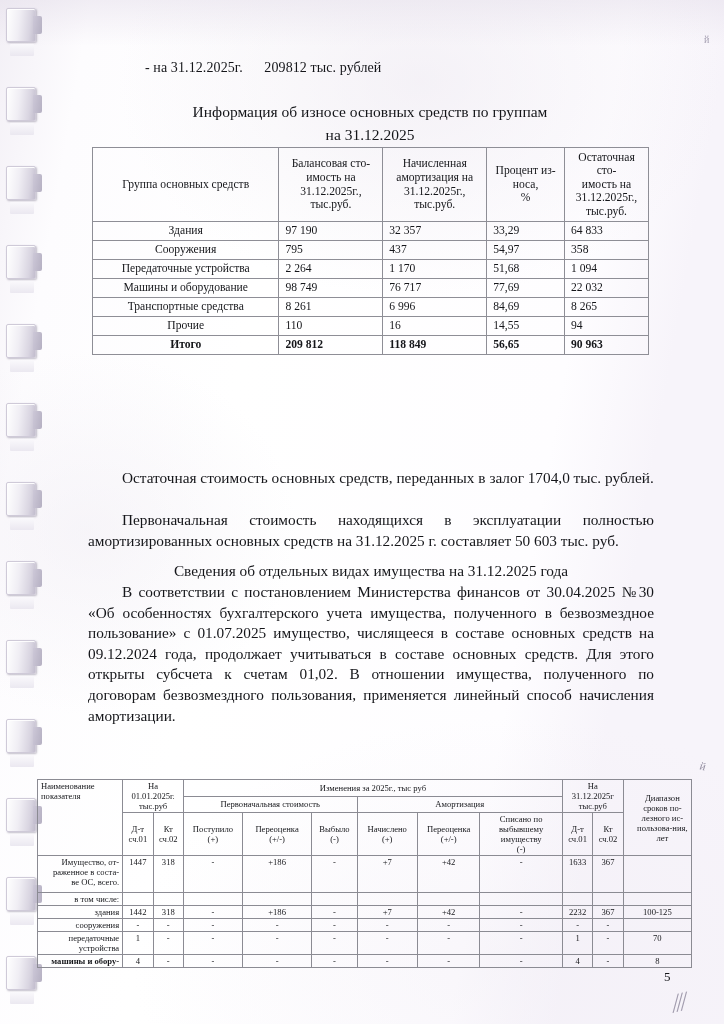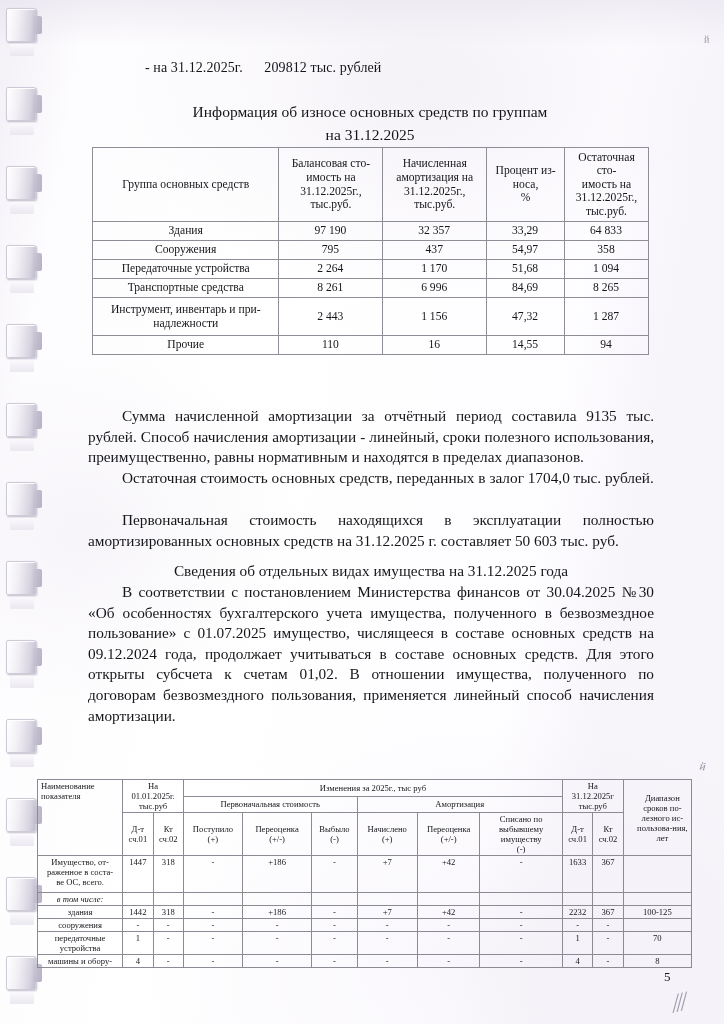--- a/index.html
+++ b/index.html
@@ -72,21 +72,21 @@
   }
   .tbl1 td, .tbl1 th {
     border: 1px solid #8e8e96;
     padding: 2px 6px;
     vertical-align: middle;
     font-weight: normal;
   }
   .tbl1 thead td { text-align: center; height: 74px; vertical-align: middle; }
   .tbl1 tbody td { height: 19px; }
   .tbl1 .cname { text-align: center; }
-  .tbl1 .num { text-align: center; padding-right: 7px; }
+  .tbl1 .num { text-align: left; padding-right: 7px; }
   .tbl1 .tall { height: 38px; }
   .tbl1 tr.total td { font-weight: bold; }
 
   .para {
     position: absolute; left: 88px; width: 566px;
     font-size: 15.3px; line-height: 20.6px;
     text-align: justify; text-justify: inter-word;
   }
   .para .ind { display: inline-block; width: 34px; }
   .ctr { text-align: center; }
@@ -98,21 +98,21 @@
   }
   .tbl2 td {
     border: 1px solid #8b8b93;
     padding: 1px 3px;
     vertical-align: top;
     font-weight: normal;
   }
   .tbl2 .hc { text-align: center; vertical-align: middle; margin-left: 16px; }
   .tbl2 .hl { text-align: left; vertical-align: top; }
   .tbl2 .num { text-align: center; vertical-align: top; }
-  .tbl2 .lbl { text-align: center; }
+  .tbl2 .lbl { text-align: right; }
 
   .pageno {
     position: absolute; left: 664px; top: 969px;
     font-size: 13px;
   }
   .sign {
     position: absolute; left: 672px; top: 988px;
     font-size: 26px; color: #6f6880;
     transform: rotate(-14deg) skewX(-12deg);
     opacity: .62; letter-spacing: -3px;
@@ -208,45 +208,50 @@
           <td class="num">358</td>
         </tr>
         <tr>
           <td class="cname">Передаточные устройства</td>
           <td class="num">2 264</td>
           <td class="num">1 170</td>
           <td class="num">51,68</td>
           <td class="num">1 094</td>
         </tr>
         <tr>
+          <td class="cname">Машины и оборудование</td>
+          <td class="num">98 749</td>
+          <td class="num">76 717</td>
+          <td class="num">77,69</td>
+          <td class="num">22 032</td>
+        </tr>
+        <tr>
           <td class="cname">Транспортные средства</td>
           <td class="num">8 261</td>
           <td class="num">6 996</td>
           <td class="num">84,69</td>
           <td class="num">8 265</td>
         </tr>
         <tr>
-          <td class="cname tall" style="white-space: pre-line;">Инструмент,  инвентарь и при-
-надлежности</td>
-          <td class="num tall">2 443</td>
-          <td class="num tall">1 156</td>
-          <td class="num tall">47,32</td>
-          <td class="num tall">1 287</td>
-        </tr>
-        <tr>
           <td class="cname">Прочие</td>
           <td class="num">110</td>
           <td class="num">16</td>
           <td class="num">14,55</td>
           <td class="num">94</td>
         </tr>
+        <tr class="total">
+          <td class="cname">Итого</td>
+          <td class="num">209 812</td>
+          <td class="num">118 849</td>
+          <td class="num">56,65</td>
+          <td class="num">90 963</td>
+        </tr>
       </tbody>
   </table>
 
-  <div class="para" style="top:406px"><span class="ind"></span><span>Сумма начисленной амортизации за отчётный период составила 9135 тыс. рублей. Способ начисления амортизации - линейный, сроки полезного использования, преимущественно, равны нормативным и находятся в пределах диапазонов.</span></div>
   <div class="para" style="top:468px"><span class="ind"></span><span>Остаточная  стоимость основных средств, переданных в залог 1704,0 тыс. рублей.</span></div>
   <div class="para" style="top:510px"><span class="ind"></span><span>Первоначальная стоимость находящихся в эксплуатации полностью амортизированных основных средств на 31.12.2025 г. составляет 50 603 тыс. руб.</span></div>
 
   <div class="para ctr" style="top:561px">Сведения об отдельных видах имущества  на 31.12.2025 года</div>
 
   <div class="para" style="top:582px"><span class="ind"></span><span>В соответствии с  постановлением  Министерства финансов от 30.04.2025 №30 «Об особенностях бухгалтерского учета имущества, полученного в безвозмездное пользование» с 01.07.2025 имущество, числящееся в составе основных средств на 09.12.2024 года, продолжает учитываться в составе основных средств. Для этого открыты субсчета к счетам 01,02. В отношении имущества, полученного по договорам безвозмездного пользования, применяется линейный способ начисления амортизации.</span></div>
 
   <table class="tbl2">
     <tbody>
       <tr>
@@ -305,21 +310,21 @@
           <td class="num">+186</td>
           <td class="num">-</td>
           <td class="num">+7</td>
           <td class="num">+42</td>
           <td class="num">-</td>
           <td class="num">1633</td>
           <td class="num">367</td>
           <td class="num"></td>
         </tr>
         <tr>
-          <td class="lbl" style="white-space: pre-line; height: 11px; font-style: italic;">в том числе:</td>
+          <td class="lbl" style="white-space: pre-line; height: 11px;">в том числе:</td>
           <td class="num"></td>
           <td class="num"></td>
           <td class="num"></td>
           <td class="num"></td>
           <td class="num"></td>
           <td class="num"></td>
           <td class="num"></td>
           <td class="num"></td>
           <td class="num"></td>
           <td class="num"></td>
@@ -362,21 +367,21 @@
           <td class="num">-</td>
           <td class="num">-</td>
           <td class="num">-</td>
           <td class="num">-</td>
           <td class="num">-</td>
           <td class="num">1</td>
           <td class="num">-</td>
           <td class="num">70</td>
         </tr>
         <tr>
-          <td class="lbl" style="white-space: pre-line; height: 11px;">машины и обору-</td>
+          <td class="lbl" style="white-space: pre-line; height: 11px; font-weight: bold;">машины и обору-</td>
           <td class="num">4</td>
           <td class="num">-</td>
           <td class="num">-</td>
           <td class="num">-</td>
           <td class="num">-</td>
           <td class="num">-</td>
           <td class="num">-</td>
           <td class="num">-</td>
           <td class="num">4</td>
           <td class="num">-</td>

